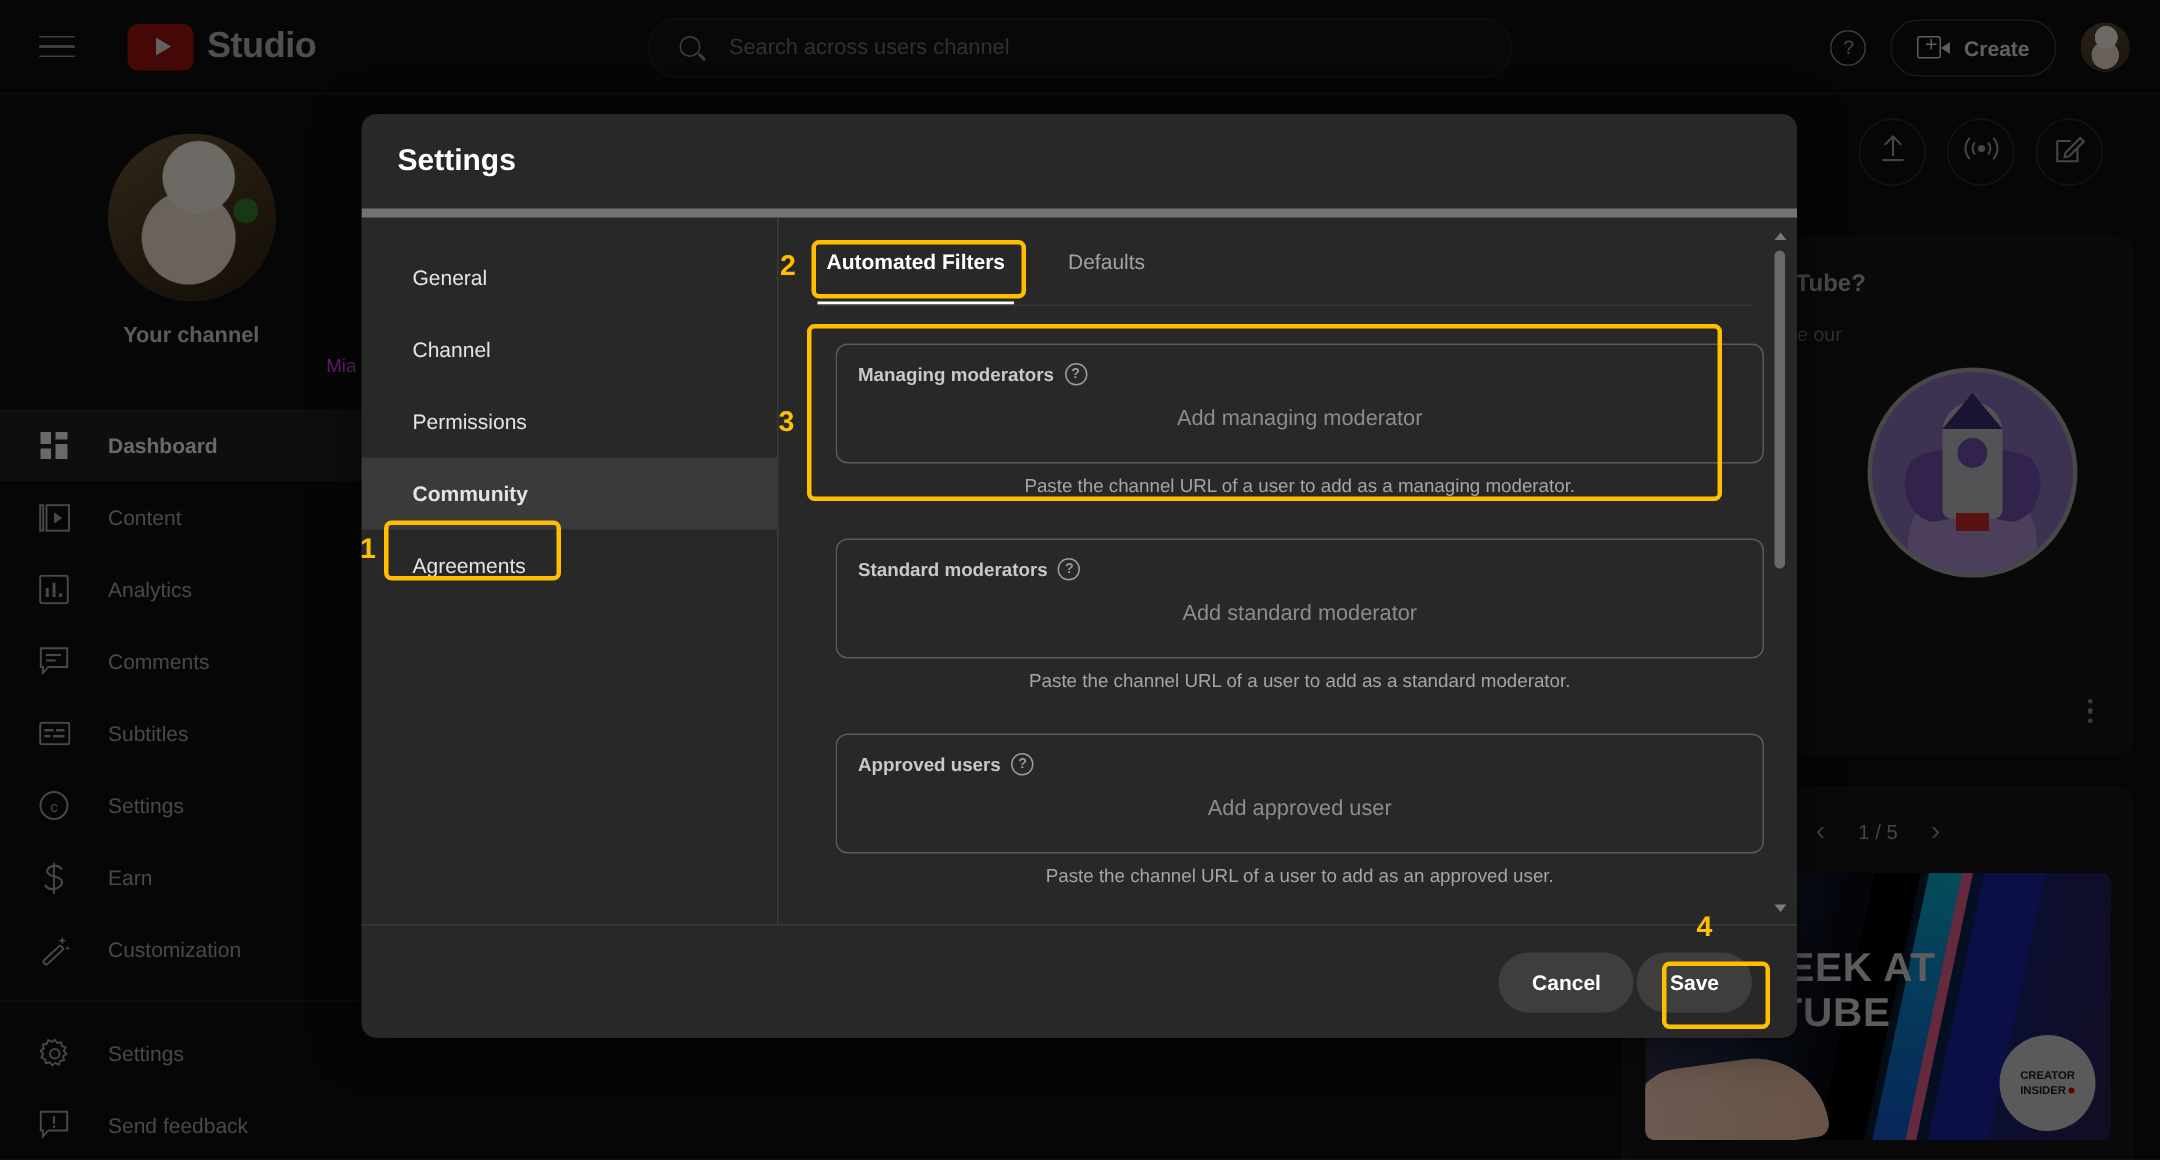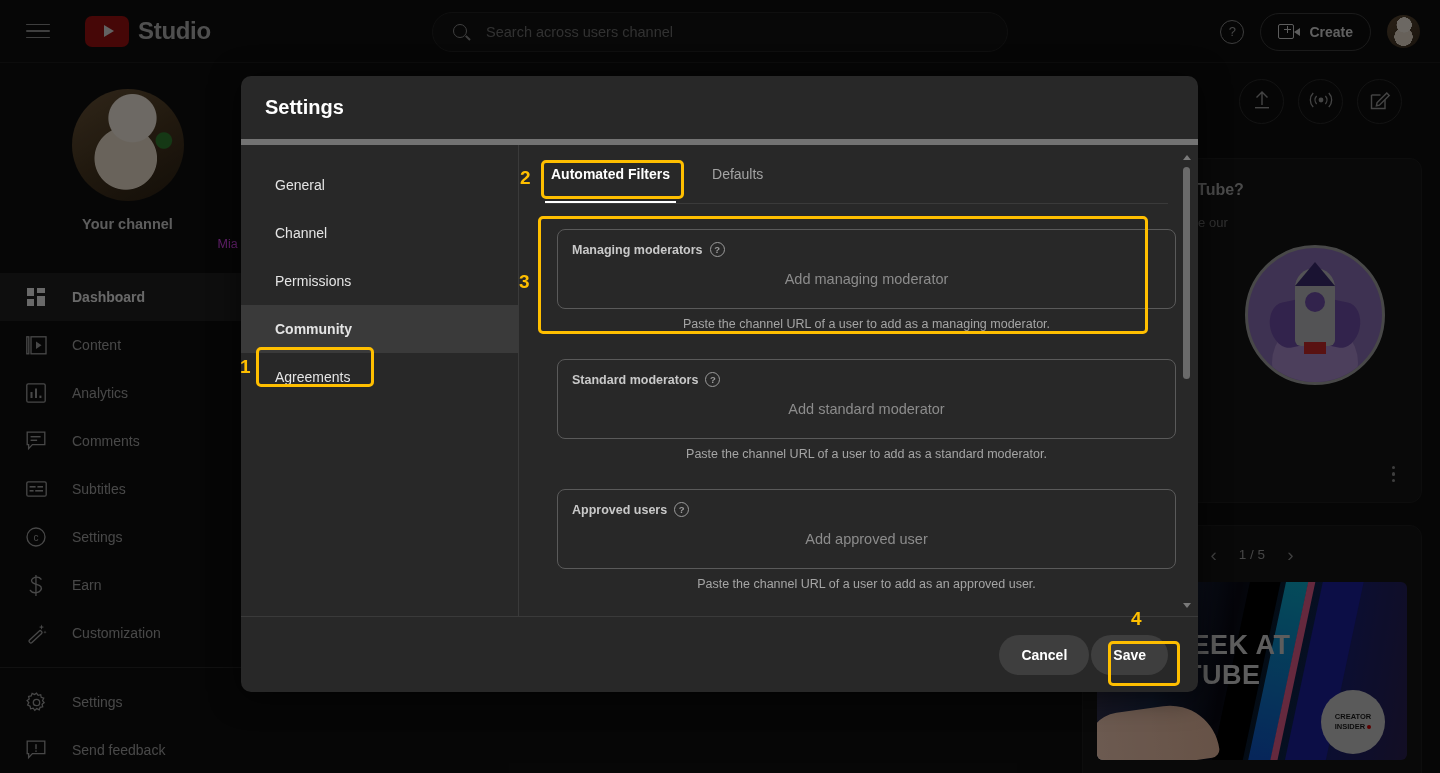--- a/index.html
+++ b/index.html
@@ -125,21 +125,21 @@
   .pager { display:flex;align-items:center;justify-content:center;gap:22px;height:56px;
     font-size:13.5px;color:#9a9a9a; }
   .pg-arrow { font-size:19px;color:#8c8c8c;cursor:pointer;line-height:1; }
   .thumb {
     position:relative; margin:0 14px; height:178px; border-radius:6px; overflow:hidden;
     background: linear-gradient(100deg,#3b3450 0%,#1d2b4a 22%,#0a0a14 42%,#08233d 58%,#1b1f6b 78%,#2a2150 100%);
   }
   .thumb .streak { position:absolute; top:-20px; width:22px; height:240px; transform:rotate(12deg); }
   .thumb-txt { position:absolute; left:14px; top:48px; font-size:27px; font-weight:bold;
     color:#cfcfcf; line-height:30px; letter-spacing:0.5px; }
-  .ci-badge { position:absolute; right:22px; bottom:6px; width:64px;height:64px;border-radius:50%;
+  .ci-badge { position:absolute; right:10px; bottom:6px; width:64px;height:64px;border-radius:50%;
     background:#c8c8c8; display:flex;flex-direction:column;align-items:center;justify-content:center;
     font-size:7.5px;font-weight:bold;color:#1a1a1a;line-height:10px;text-align:center; }
   .ci-dot { display:inline-block;width:4px;height:4px;border-radius:50%;background:#cc0000;margin-left:2px; }
   .hand { position:absolute; left:-10px; bottom:-6px; width:130px;height:58px;
     background:linear-gradient(90deg,#f0c9b4,#e4b79d); border-radius:40px 60px 10px 10px; transform:rotate(-8deg); }
   .cuff { position:absolute; left:-18px; bottom:-14px; width:58px;height:50px;
     background:#e9e6e2; border-radius:10px; transform:rotate(-8deg); }
 
   
   .scrim { position:absolute; inset:0; background:rgba(0,0,0,0.55); z-index:40; }

